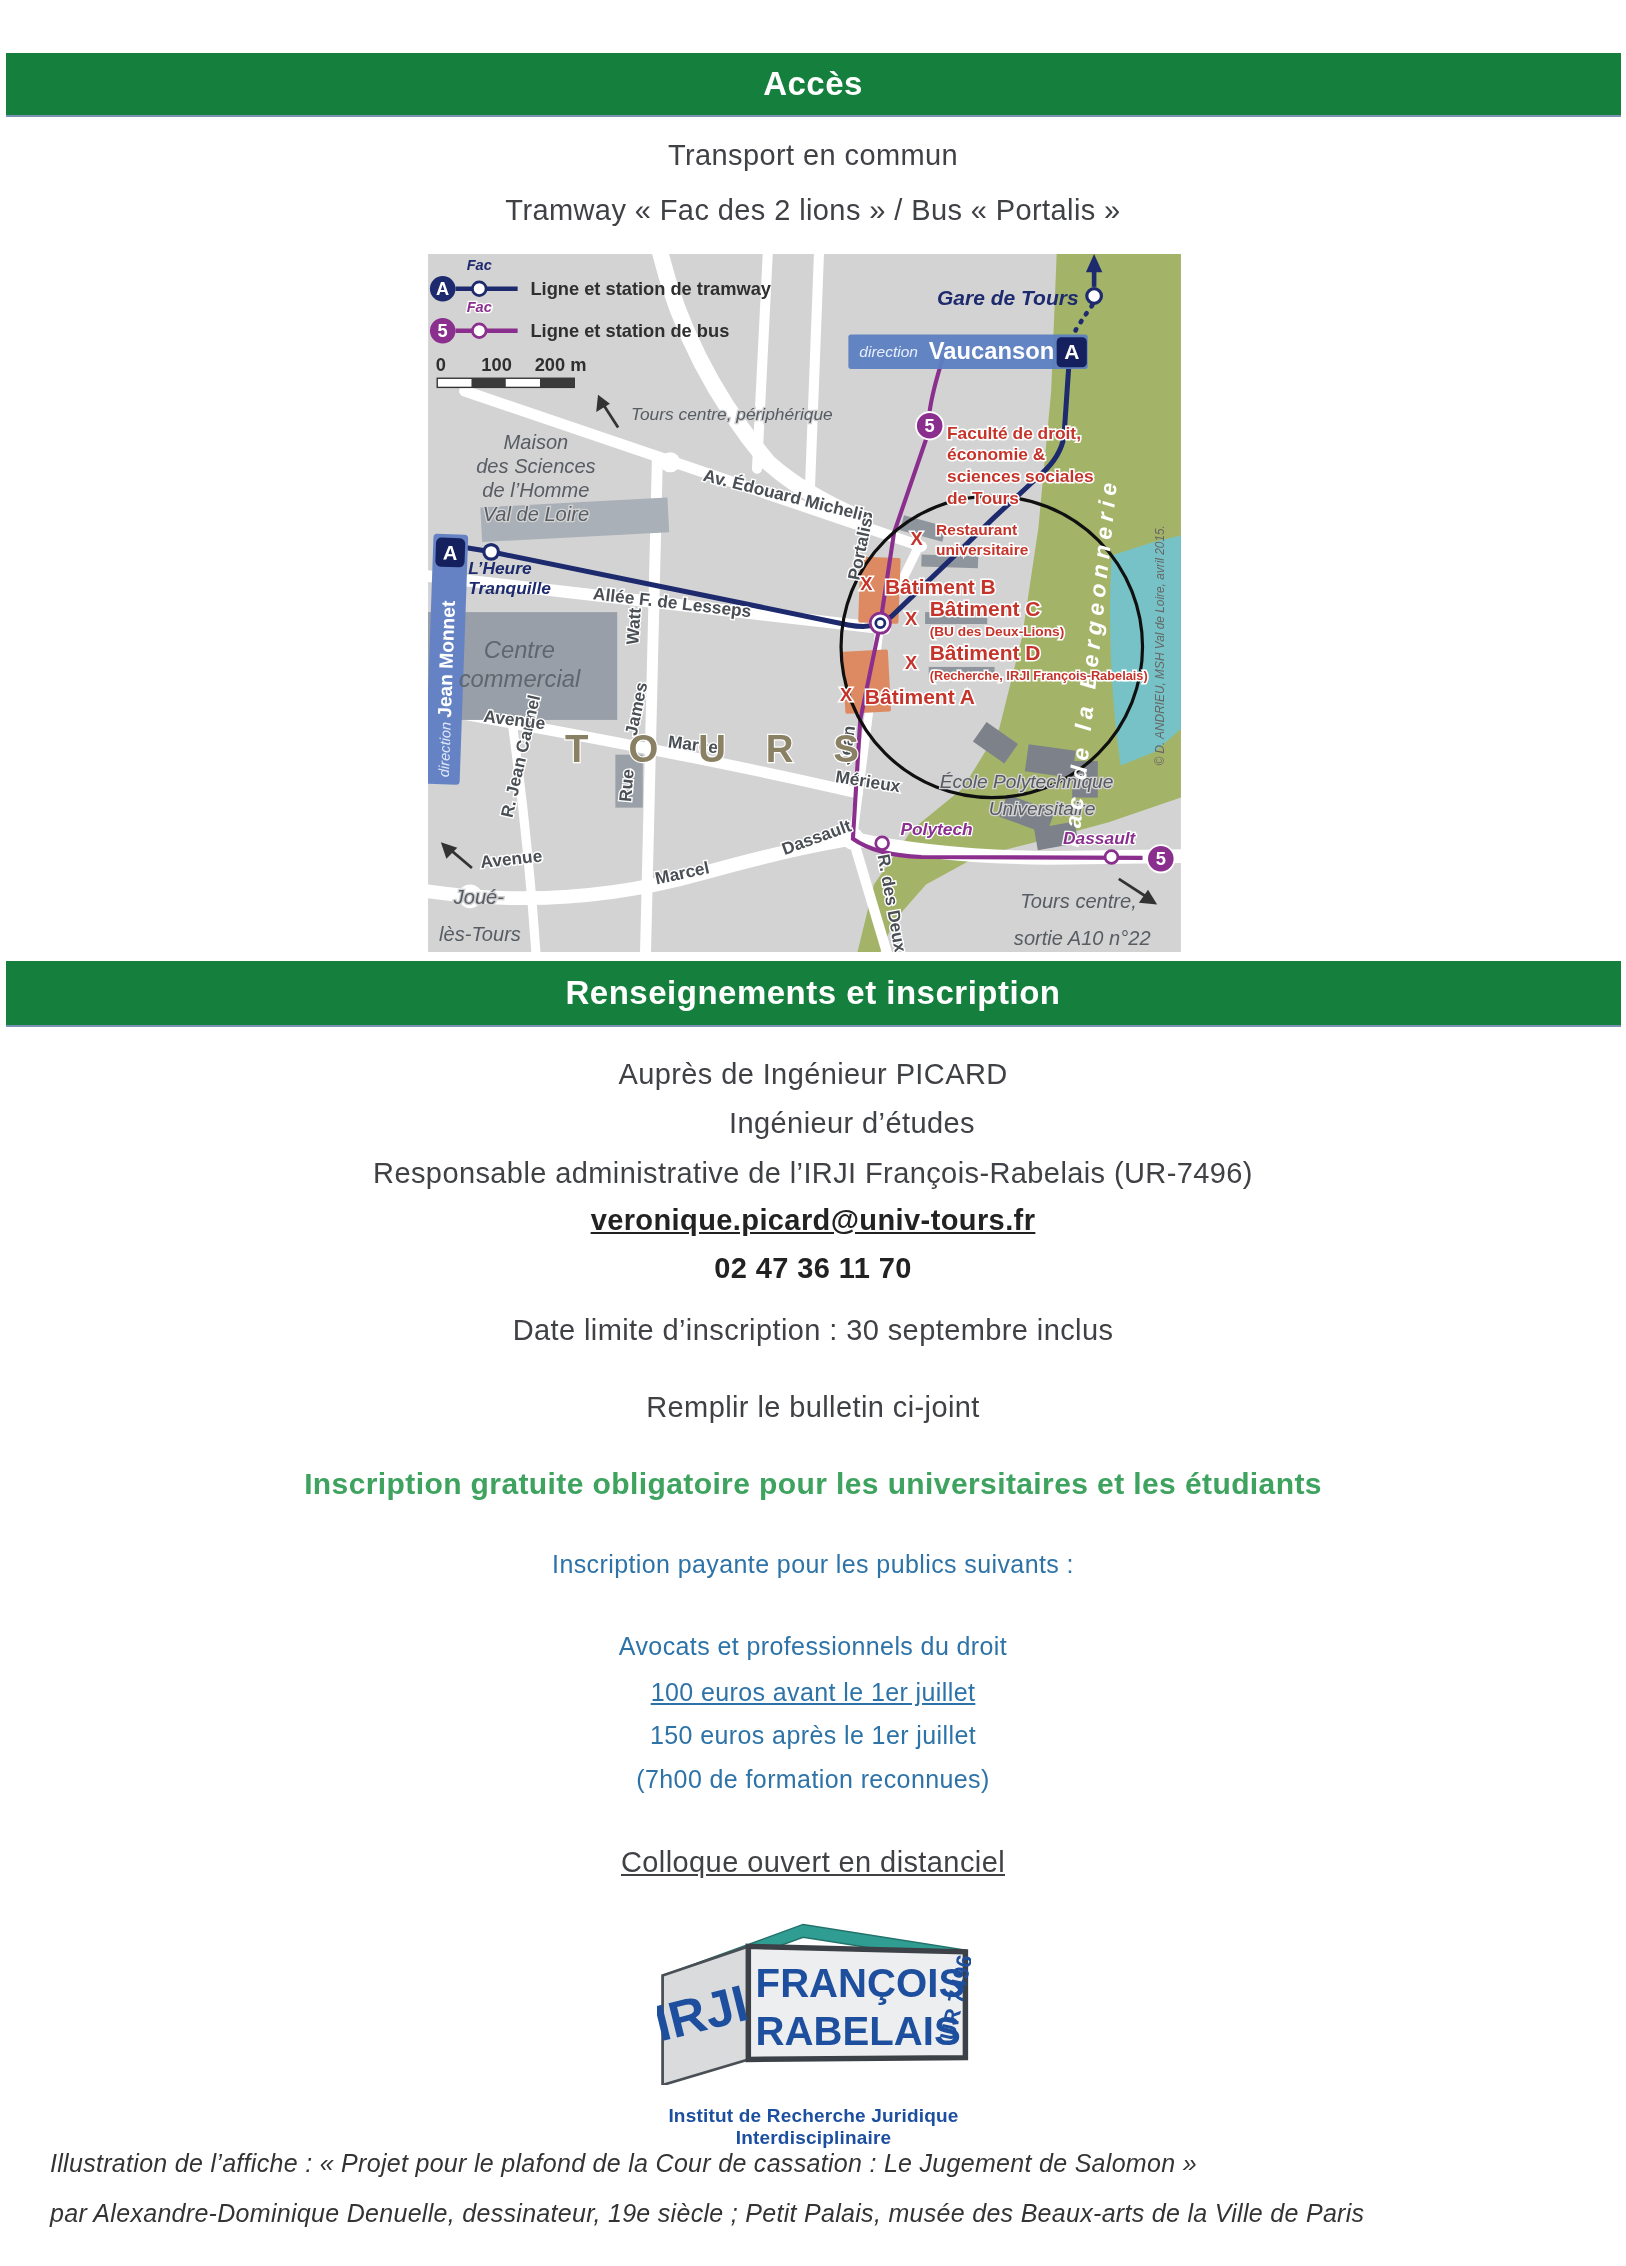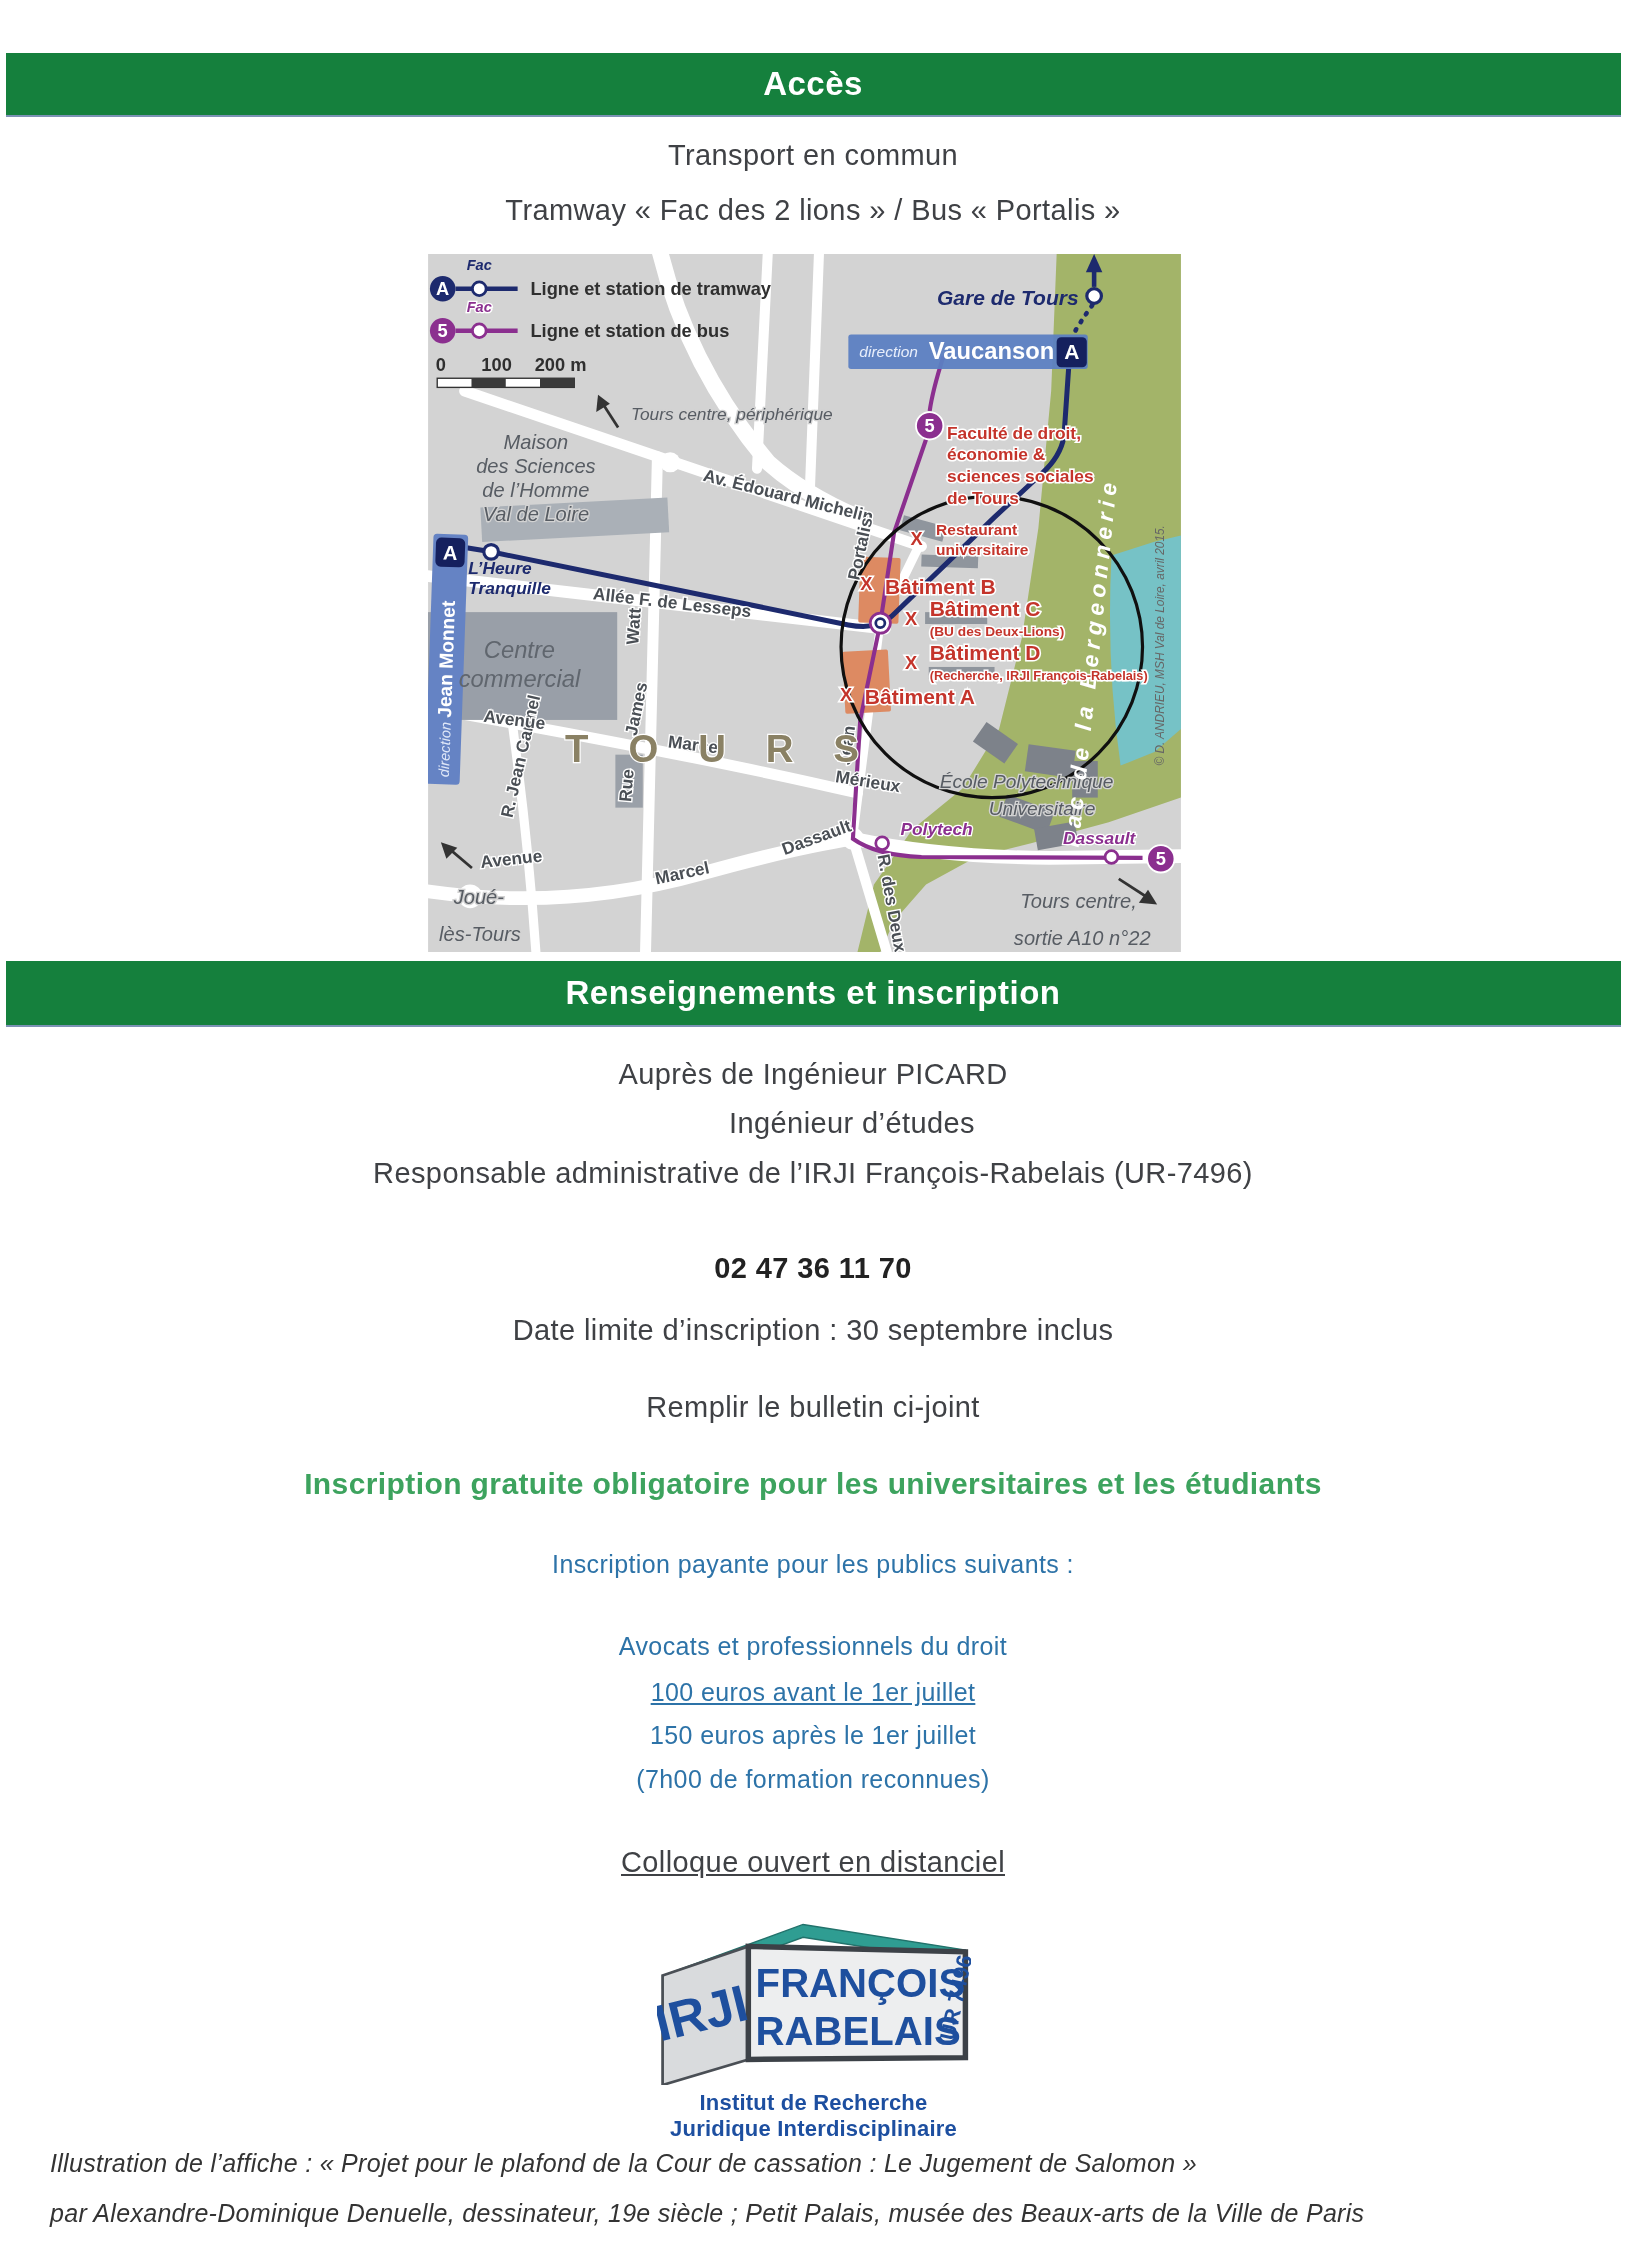--- a/index.html
+++ b/index.html
@@ -12,21 +12,21 @@
   .cline{position:absolute;left:0;width:100%;text-align:center;color:#3f4145;
          font-size:29px;letter-spacing:0.4px;}
   .bold{font-weight:700;color:#222;}
   .green{color:#3da35e;font-weight:700;font-size:30px;}
   .blue{color:#2d73a8;font-weight:400;font-size:25px;}
   .und{text-decoration:underline;}
   .footerline{position:absolute;left:50px;font-size:25px;font-style:italic;color:#333;
               letter-spacing:0.3px;}
   .mapwrap{position:absolute;left:428px;top:254px;width:753px;height:698px;}
   .logowrap{position:absolute;left:651px;top:1919px;width:325px;text-align:center;}
-  .logocaption{margin-top:2px;font-size:22px;font-weight:700;color:#1d4fa0;letter-spacing:0.2px;}
+  .logocaption{margin-top:17px;font-size:19px;font-weight:700;color:#1d4fa0;letter-spacing:0.2px;}
   svg text{font-family:"Liberation Sans",sans-serif;}
   .st{font-size:19px;font-weight:700;fill:#4a4f55;paint-order:stroke;stroke:#fff;stroke-width:3px;}
   .pl{font-style:italic;fill:#575c63;paint-order:stroke;stroke:#d3d3d3;stroke-width:3px;}
   .redl{font-weight:700;fill:#c4342b;paint-order:stroke;stroke:#fff;stroke-width:3.5px;}
   .navyl{fill:#1d2a6e;font-weight:700;font-style:italic;}
   .purpl{fill:#8b2f8f;font-weight:700;font-style:italic;paint-order:stroke;stroke:#fff;stroke-width:3px;}
   .badge{fill:#fff;font-weight:700;text-anchor:middle;}
   .lgd{font-size:20px;font-weight:700;fill:#2f2f2f;}
 </style>
 </head>
@@ -223,20 +223,21 @@
   </svg>
   </div>
 
   <div class="hbar" style="top:961px;height:64px;">
     <span>Renseignements et inscription</span>
   </div>
 
   <div class="cline" style="top:1058px;">Auprès de Ingénieur PICARD</div>
   <div class="cline" style="top:1107px;padding-left:39px;">Ingénieur d’études</div>
   <div class="cline" style="top:1157px;">Responsable administrative de l’IRJI François-Rabelais (UR-7496)</div>
+  <div class="cline bold und" style="top:1204px;">veronique.picard@univ-tours.fr</div>
   <div class="cline bold" style="top:1252px;">02 47 36 11 70</div>
 
   <div class="cline" style="top:1314px;">Date limite d’inscription : 30 septembre inclus</div>
   <div class="cline" style="top:1391px;">Remplir le bulletin ci-joint</div>
   <div class="cline green" style="top:1467px;">Inscription gratuite obligatoire pour les universitaires et les étudiants</div>
   <div class="cline blue" style="top:1550px;">Inscription payante pour les publics suivants :</div>
   <div class="cline blue" style="top:1632px;">Avocats et professionnels du droit</div>
   <div class="cline blue und" style="top:1678px;">100 euros avant le 1er juillet</div>
   <div class="cline blue" style="top:1721px;">150 euros après le 1er juillet</div>
   <div class="cline blue" style="top:1765px;">(7h00 de formation reconnues)</div>

